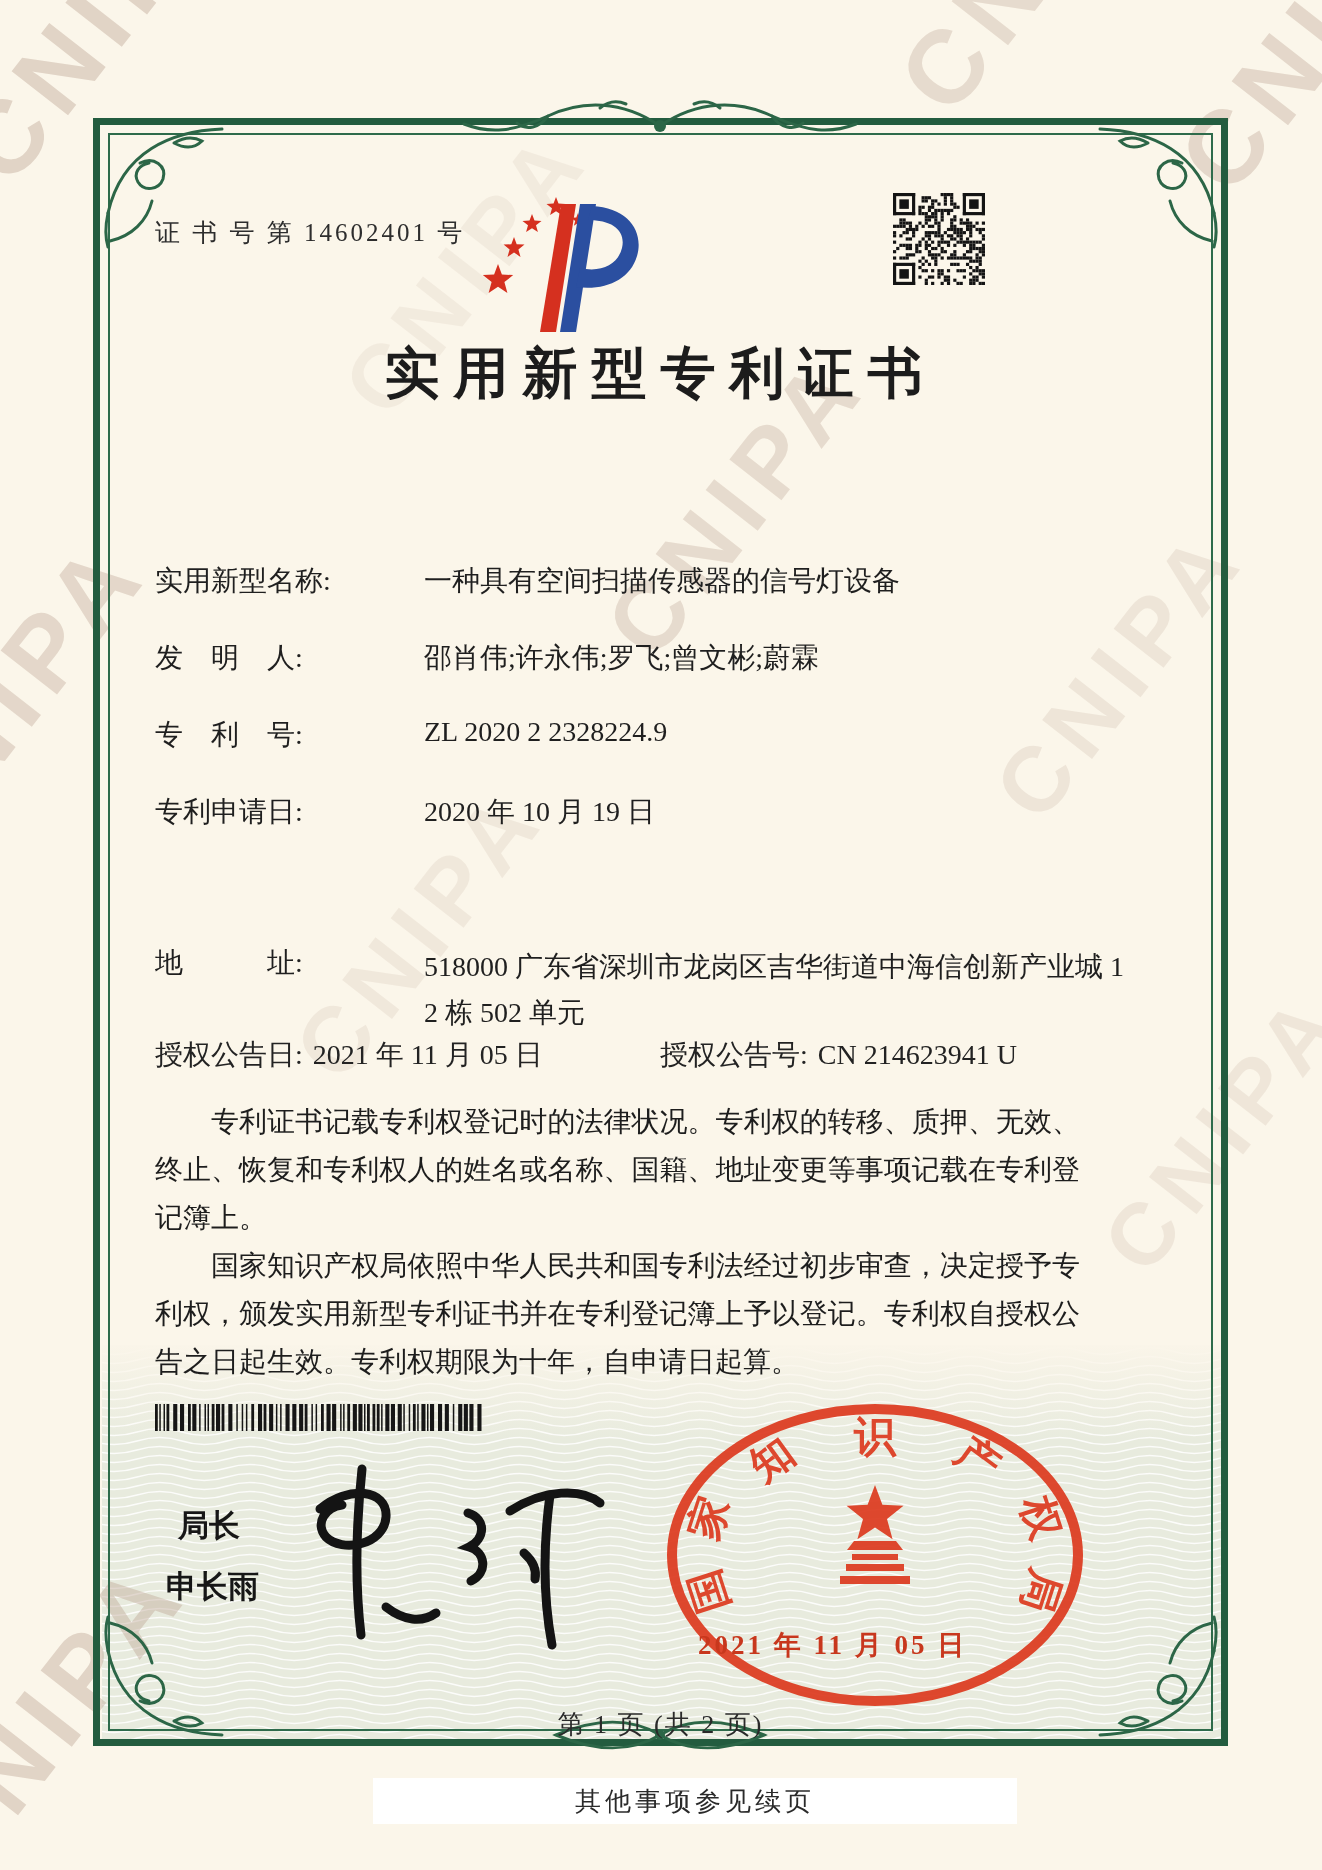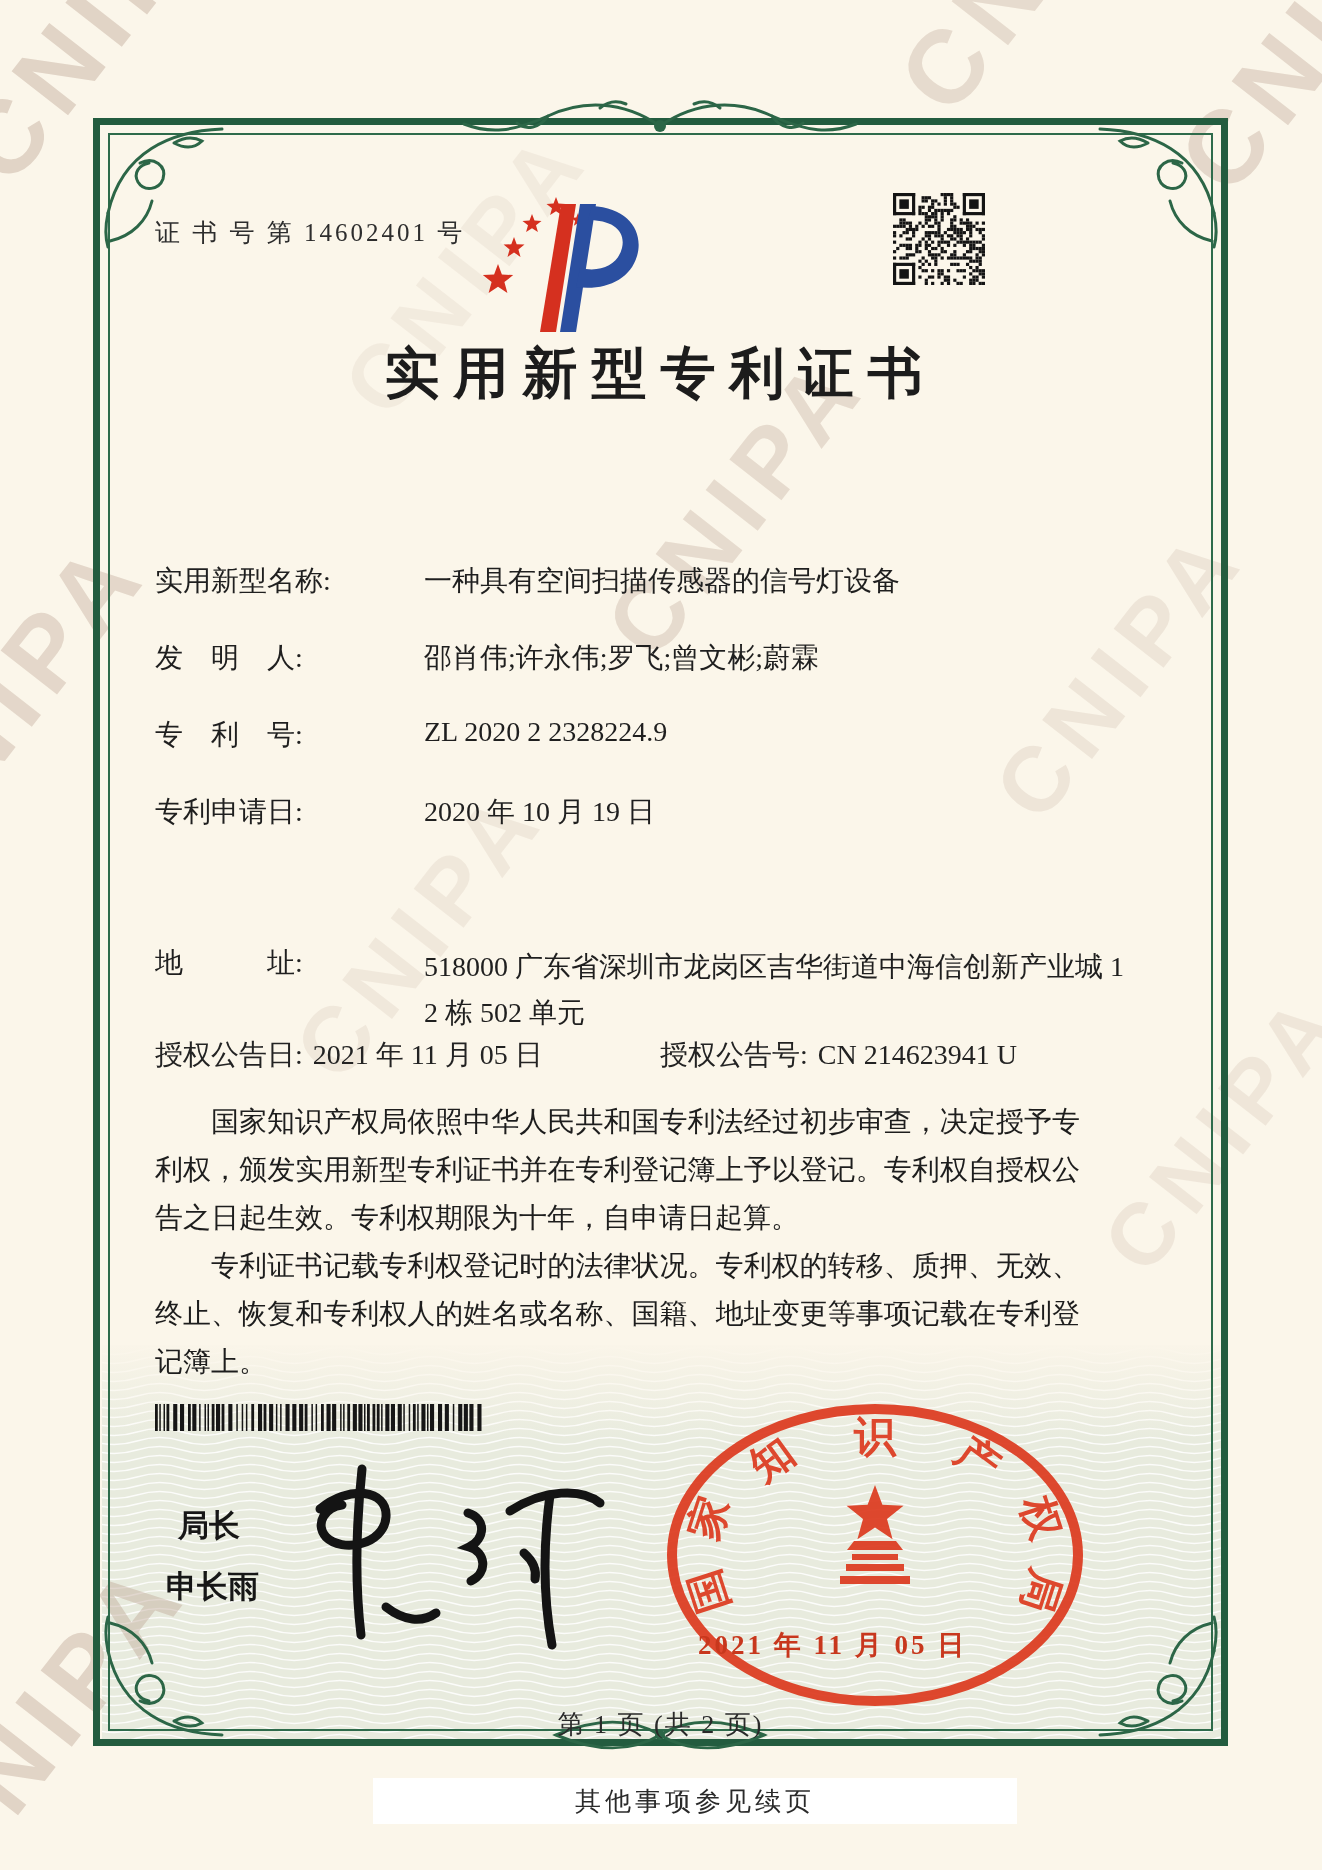--- a/index.html
+++ b/index.html
@@ -527,22 +527,22 @@
   </div>
 
   <div class="grant-left">
     <span>授权公告日:</span><span class="v">2021 年 11 月 05 日</span>
   </div>
   <div class="grant-right">
     <span>授权公告号:</span><span class="v">CN 214623941 U</span>
   </div>
 
   <div class="paras">
+    <p>专利证书记载专利权登记时的法律状况。专利权的转移、质押、无效、终止、恢复和专利权人的姓名或名称、国籍、地址变更等事项记载在专利登记簿上。</p>
     <p>国家知识产权局依照中华人民共和国专利法经过初步审查，决定授予专利权，颁发实用新型专利证书并在专利登记簿上予以登记。专利权自授权公告之日起生效。专利权期限为十年，自申请日起算。</p>
-    <p>专利证书记载专利权登记时的法律状况。专利权的转移、质押、无效、终止、恢复和专利权人的姓名或名称、国籍、地址变更等事项记载在专利登记簿上。</p>
   </div>
 
   <svg class="barcode" id="barcode-svg" viewBox="0 0 330 27" preserveAspectRatio="none">
       <rect x="0.0" y="0" width="2.8" height="27" fill="#161616"></rect>
       <rect x="4.3" y="0" width="1.5" height="27" fill="#161616"></rect>
       <rect x="8.5" y="0" width="1.5" height="27" fill="#161616"></rect>
       <rect x="11.5" y="0" width="2.8" height="27" fill="#161616"></rect>
       <rect x="18.2" y="0" width="4.1" height="27" fill="#161616"></rect>
       <rect x="25.0" y="0" width="4.1" height="27" fill="#161616"></rect>
       <rect x="33.0" y="0" width="2.8" height="27" fill="#161616"></rect>

